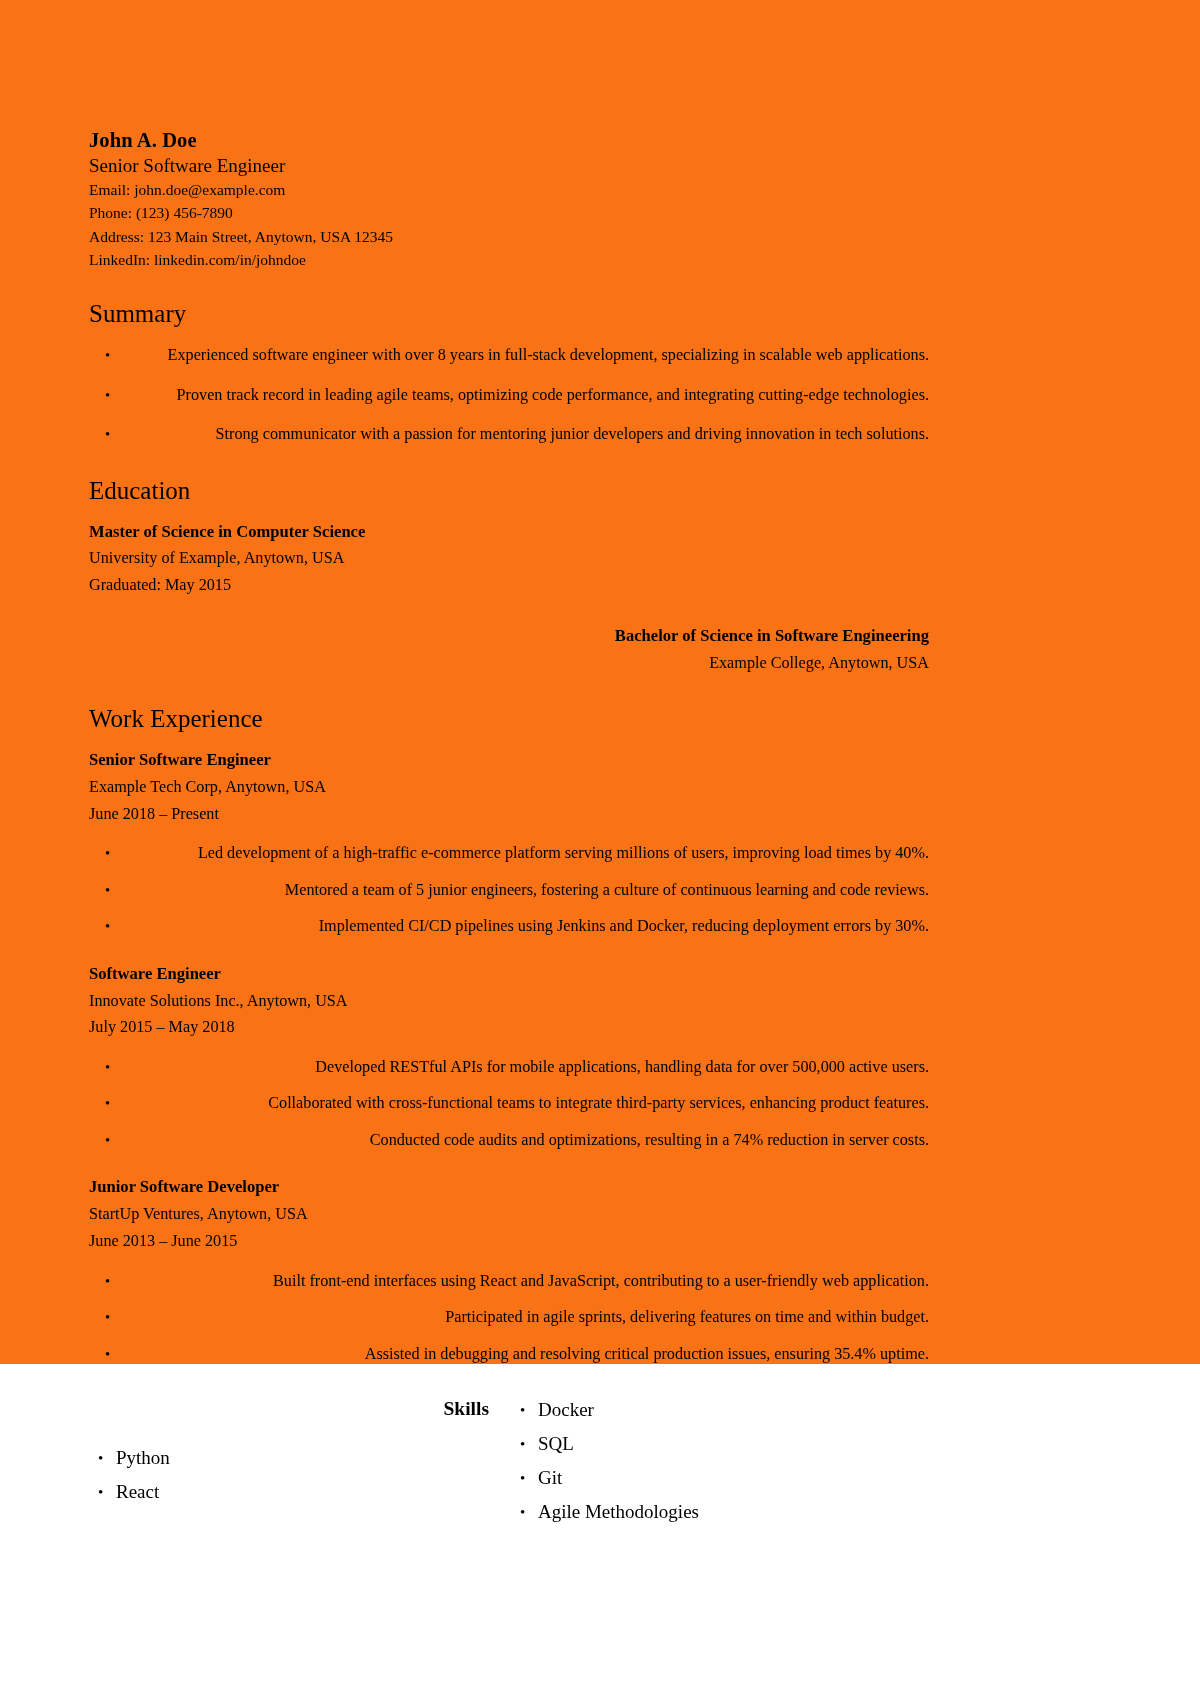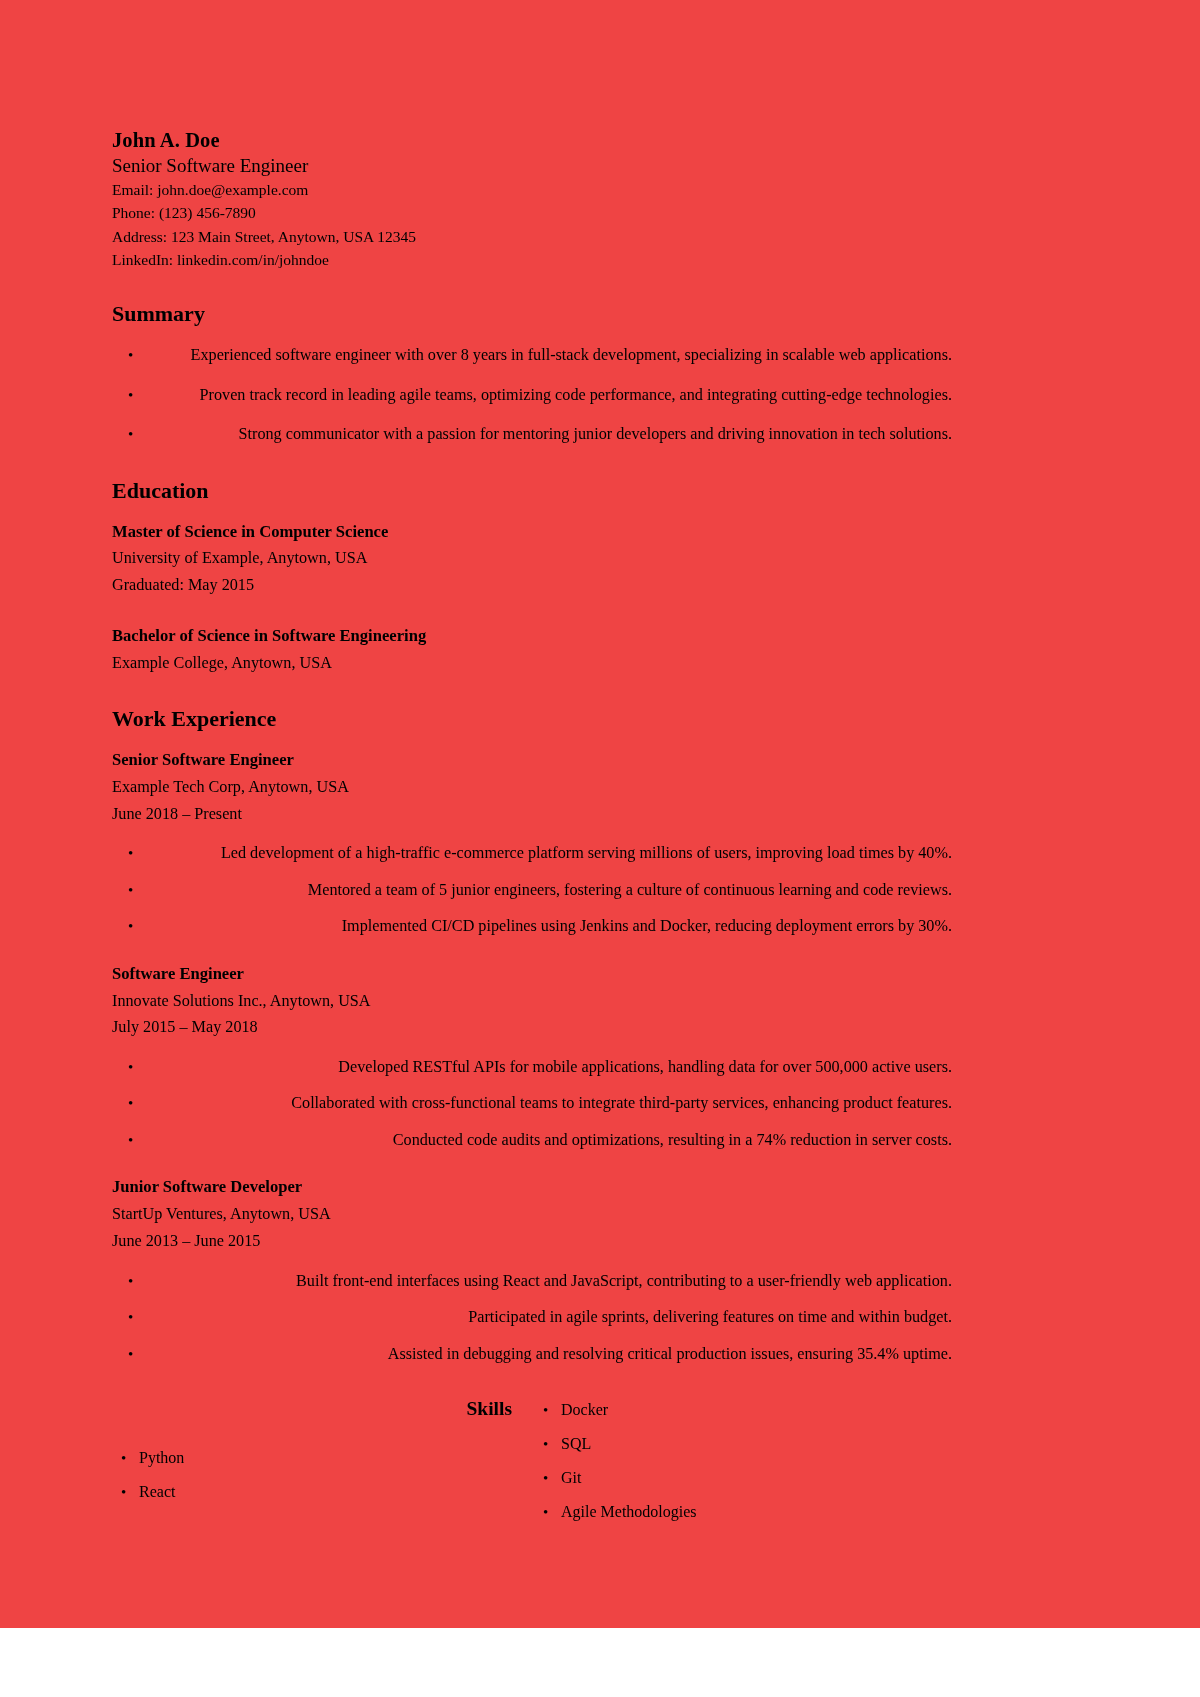--- a/index.html
+++ b/index.html
@@ -10,24 +10,24 @@
   body {
     width: 1200px;
     height: 1697px;
     font-family: "Liberation Serif", "DejaVu Serif", serif;
     color: #000000;
     overflow: hidden;
   }
   .page {
     position: relative;
     width: 1200px;
-    height: 1628px;
-    background: #ef4444;
+    height: 1364px;
+    background: #f97316;
     box-sizing: border-box;
-    padding: 128px 133px 0 112px;
+    padding: 128px 133px 0 89px;
   }
   .doc {
     width: 840px;
   }
 
   
   .name {
     font-size: 20.5px;
     font-weight: bold;
     line-height: 25px;
@@ -41,22 +41,22 @@
     margin: 0;
   }
   .contact-line {
     font-size: 15.5px;
     line-height: 23.3px;
     margin: 0;
   }
 
   
   .section-heading {
-    font-size: 22px;
-    font-weight: bold;
+    font-size: 25px;
+    font-weight: normal;
     line-height: 24px;
     margin: 31px 0 16px 0;
   }
 
   
   ul.bullets {
     list-style: none;
     margin: 0;
     padding: 0;
     text-align: right;
@@ -79,20 +79,21 @@
     font-size: 15px;
     line-height: 26.5px;
   }
 
   
   .entry {
     margin: 0 0 24px 0;
   }
   .entry:last-child {
     margin-bottom: 0;
+    text-align: right;
   }
   .entry-title {
     font-size: 16.6px;
     font-weight: bold;
     line-height: 26.7px;
     margin: 0;
   }
   .entry-line {
     font-size: 16.2px;
     line-height: 26.7px;
@@ -137,21 +138,21 @@
     margin: 0 0 24px 0;
     text-align: right;
   }
   ul.skills-list {
     list-style: none;
     margin: 0;
     padding: 0;
   }
   ul.skills-list > li {
     position: relative;
-    font-size: 16px;
+    font-size: 19px;
     line-height: 26.5px;
     margin: 0 0 7.5px 0;
     padding-left: 27px;
   }
   ul.skills-list > li::before {
     content: "\2022";
     position: absolute;
     left: 9px;
     top: 0;
     font-size: 15px;

